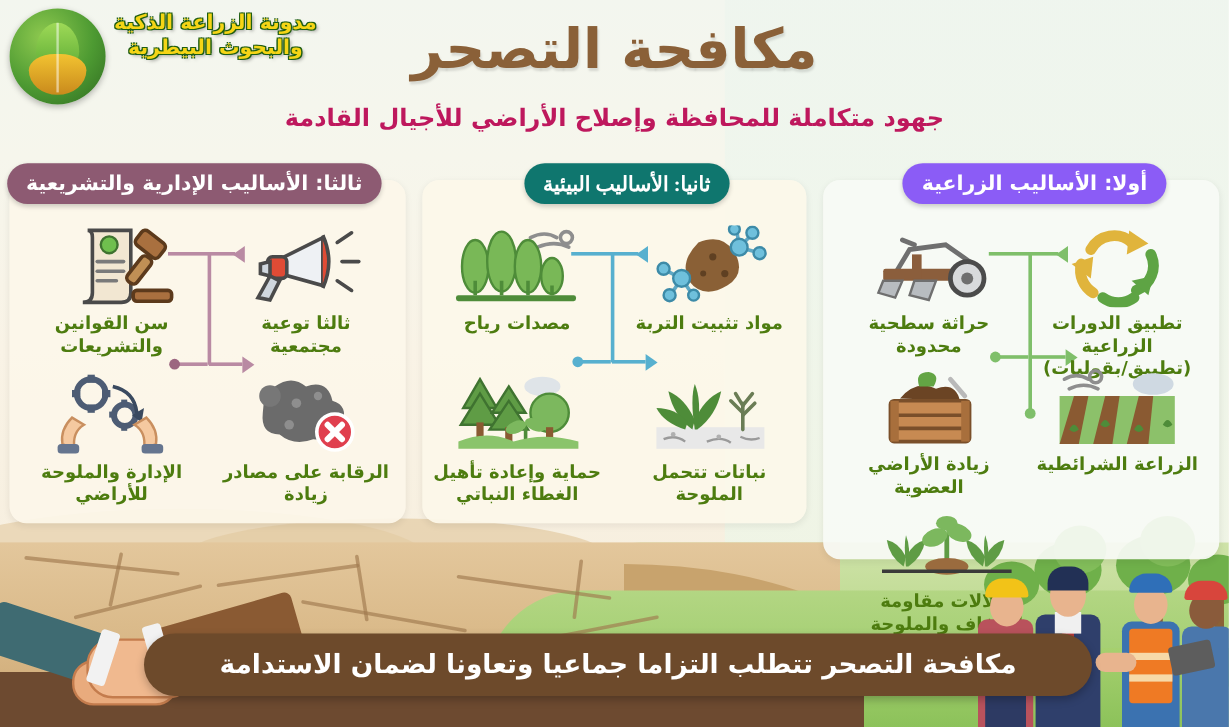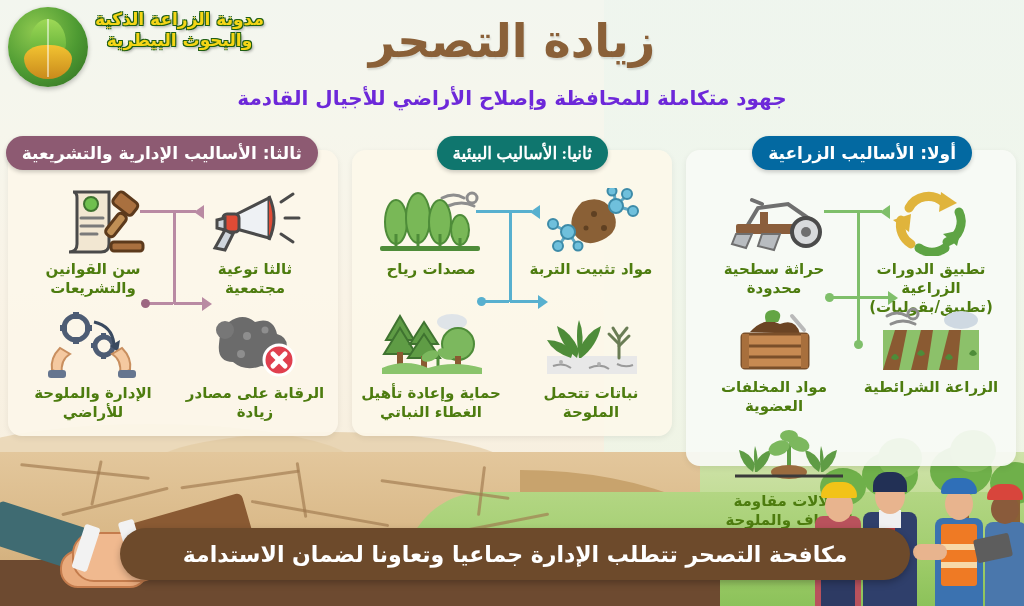--- a/index.html
+++ b/index.html
@@ -86,41 +86,41 @@
     text-shadow:-1px -1px 0 #1f5e13,1px -1px 0 #1f5e13,-1px 1px 0 #1f5e13,1px 1px 0 #1f5e13,2px 2px 3px rgba(0,0,0,.35);
   }
 
   .title{
     position:absolute;left:0;right:0;top:14px;text-align:center;
     font-size:46px;font-weight:bold;color:#8a6038;letter-spacing:0;
     text-shadow:1px 2px 2px rgba(0,0,0,.12);
   }
   .subtitle{
     position:absolute;left:0;right:0;top:86px;text-align:center;
-    font-size:20px;font-weight:bold;color:#6d28d9;
+    font-size:20px;font-weight:bold;color:#be185d;
   }
 
   
   .cols{position:absolute;left:0;top:136px;width:1024px;height:330px;}
   .col{
     position:absolute;top:14px;border-radius:14px;
     box-shadow:0 2px 6px rgba(0,0,0,.07);
   }
   .col.c1{right:8px;width:330px;height:316px;background:rgba(247,250,245,.93);}
   .col.c2{right:352px;width:320px;height:286px;background:rgba(252,248,233,.93);}
   .col.c3{right:686px;width:330px;height:286px;background:rgba(252,246,233,.93);}
 
   .badge{
     position:absolute;top:0;height:34px;border-radius:17px;
     display:flex;align-items:center;justify-content:center;
     color:#fff;font-size:17px;font-weight:bold;
     box-shadow:0 2px 4px rgba(0,0,0,.2);
     white-space:nowrap;padding:0 16px;margin-left:20px;
   }
-  .badge.b1{right:52px;background:#0369a1;}
+  .badge.b1{right:52px;background:#8b5cf6;}
   .badge.b2{right:416px;background:#0f766e;font-family:Liberation Serif, serif;}
   .badge.b3{right:706px;background:#8d5a72;}
 
   .cell{position:absolute;text-align:center;}
   .cell .icon{height:72px;display:flex;align-items:flex-end;justify-content:center;}
   .cell .lbl{
     margin-top:4px;font-size:15px;font-weight:bold;color:#4d7c0f;line-height:1.25;
   }
   .ln{position:absolute;}
   .arrow{position:absolute;width:0;height:0;}
@@ -201,21 +201,21 @@
   <div class="logo">
     <div class="leaf-top"></div>
     <div class="leaf-bot"></div>
     <div class="vein"></div>
   </div>
   <div class="logo-text">
     <div>مدونة الزراعة الذكية</div>
     <div>والبحوث البيطرية</div>
   </div>
 
-  <div class="title">زيادة التصحر</div>
+  <div class="title">مكافحة التصحر</div>
   <div class="subtitle">جهود متكاملة للمحافظة وإصلاح الأراضي للأجيال القادمة</div>
 
   <div class="cols">
 
     <div class="col c1"></div>
     <div class="badge b1">أولا: الأساليب الزراعية</div>
 
     <div class="ln" style="right:142px;top:74px;width:58px;height:3px;background:#7fbf6a;"></div>
     <div class="arrow" style="right:134px;top:69px;border-top:7px solid transparent;border-bottom:7px solid transparent;border-right:10px solid #7fbf6a;"></div>
     <div class="ln" style="right:164px;top:74px;width:3px;height:134px;background:#7fbf6a;"></div>
@@ -269,21 +269,21 @@
           <path d="M40 14 Q36 2 48 2 Q58 4 52 14 Z" fill="#63a544"></path>
           <path d="M66 8 L78 22" stroke="#b9b9b9" stroke-width="4" stroke-linecap="round"></path>
           <rect x="16" y="26" width="66" height="34" rx="3" fill="#c78a52" stroke="#7a4f2a" stroke-width="3"></rect>
           <line x1="16" y1="38" x2="82" y2="38" stroke="#7a4f2a" stroke-width="3"></line>
           <line x1="16" y1="49" x2="82" y2="49" stroke="#7a4f2a" stroke-width="3"></line>
           <rect x="16" y="26" width="7" height="34" fill="#a86f3c"></rect>
           <rect x="75" y="26" width="7" height="34" fill="#a86f3c"></rect>
         </svg>
       </div>
       <div class="lbl">
-        <div>مواد المخلفات</div>
+        <div>زيادة الأراضي</div>
         <div>العضوية</div>
       </div>
     </div>
 
     <div class="cell" style="right:18px;top:166px;width:150px;">
       <div class="icon">
         <svg width="108" height="70" viewBox="0 0 108 70">
           <path d="M10 12 q10 -6 20 0 M14 20 q12 -6 24 0" stroke="#8e8e8e" stroke-width="3" fill="none" stroke-linecap="round"></path>
           <circle cx="36" cy="10" r="5" fill="none" stroke="#8e8e8e" stroke-width="3"></circle>
           <ellipse cx="84" cy="16" rx="17" ry="9" fill="#cfd9e2"></ellipse>
@@ -596,16 +596,16 @@
 
     <div class="pbody" style="left:176px;top:82px;width:42px;height:84px;background:#4a77ac;"></div>
     <div class="phead" style="left:182px;top:54px;width:28px;height:30px;background:#8a5b3b;"></div>
     <div class="phat" style="left:178px;top:44px;width:36px;height:16px;background:#d8453c;"></div>
     <div style="position:absolute;left:166px;top:96px;width:36px;height:24px;background:#5d5d5d;border-radius:3px;transform:rotate(-12deg);"></div>
 
     <div style="position:absolute;left:104px;top:104px;width:34px;height:16px;background:#e8b48e;border-radius:9px;"></div>
   </div>
 
   <div class="banner">
-    <span>مكافحة التصحر تتطلب الإدارة جماعيا وتعاونا لضمان الاستدامة</span>
+    <span>مكافحة التصحر تتطلب التزاما جماعيا وتعاونا لضمان الاستدامة</span>
   </div>
 
 </div>
 
 </body></html>

